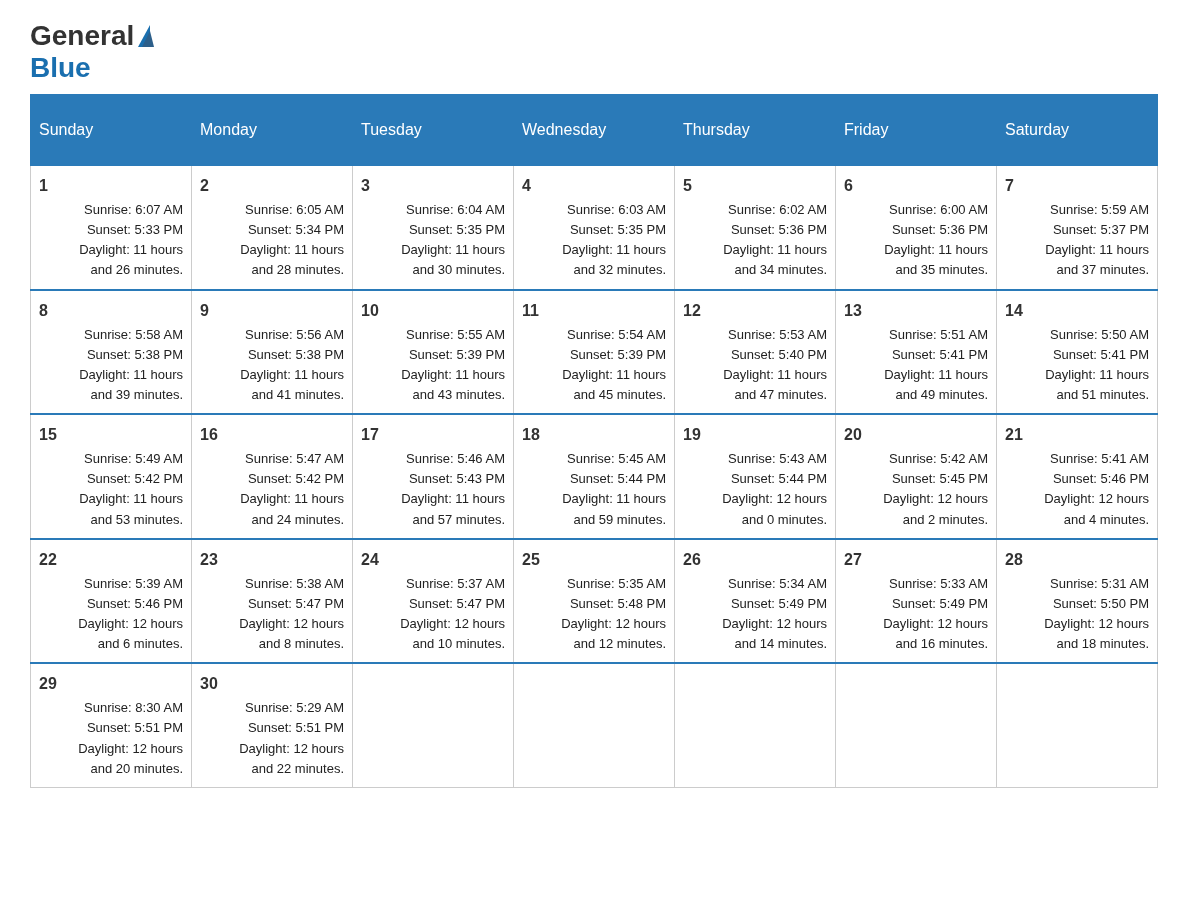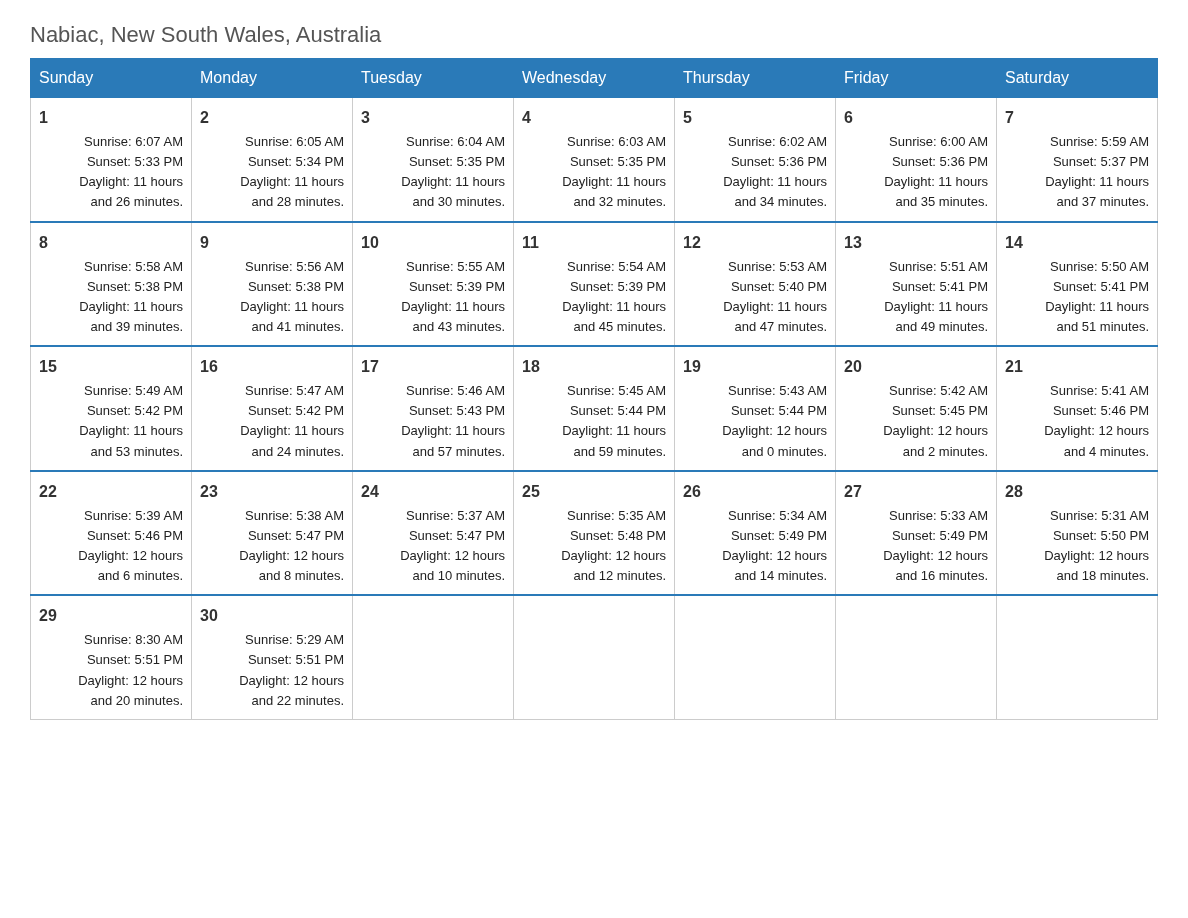--- a/index.html
+++ b/index.html
@@ -56,21 +56,21 @@
       width: 100%;
       border-collapse: collapse;
       margin-top: 8px;
       table-layout: fixed;
     }
     .calendar-table th {
       background-color: #2a7ab8;
       color: #fff;
       font-size: 16px;
       font-weight: normal;
-      padding: 10px 8px;
+      padding: 26px 8px;
       text-align: left;
       border: 1px solid #2a7ab8;
     }
     .calendar-table td {
       vertical-align: top;
       padding: 8px 8px;
       border: 1px solid #ccc;
       background: #fff;
       min-height: 100px;
       font-size: 13px;
@@ -120,22 +120,33 @@
       border-bottom: 16px solid #2d5f8a;
       position: absolute;
       top: 6px;
       left: 4px;
     }
   </style>
 </head>
 <body>
 
 <div class="header-area">
+  <div class="logo">
+    <div class="logo-wrapper">
+      <div class="logo-line1">
+        <span class="logo-text-general">General</span>
+        <div class="triangle-container">
+          <div class="triangle-blue"></div>
+          <div class="triangle-dark"></div>
+        </div>
+      </div>
+      <span class="logo-text-blue">Blue</span>
+    </div>
+  </div>
   <div class="title-area">
-    <div class="location-title">Nabiac, New South Wales, Australia</div>
   </div>
 </div>
 
 <table class="calendar-table">
   <thead>
     <tr>
 
     <th>Sunday</th>
         <th>Monday</th>
         <th>Tuesday</th>

